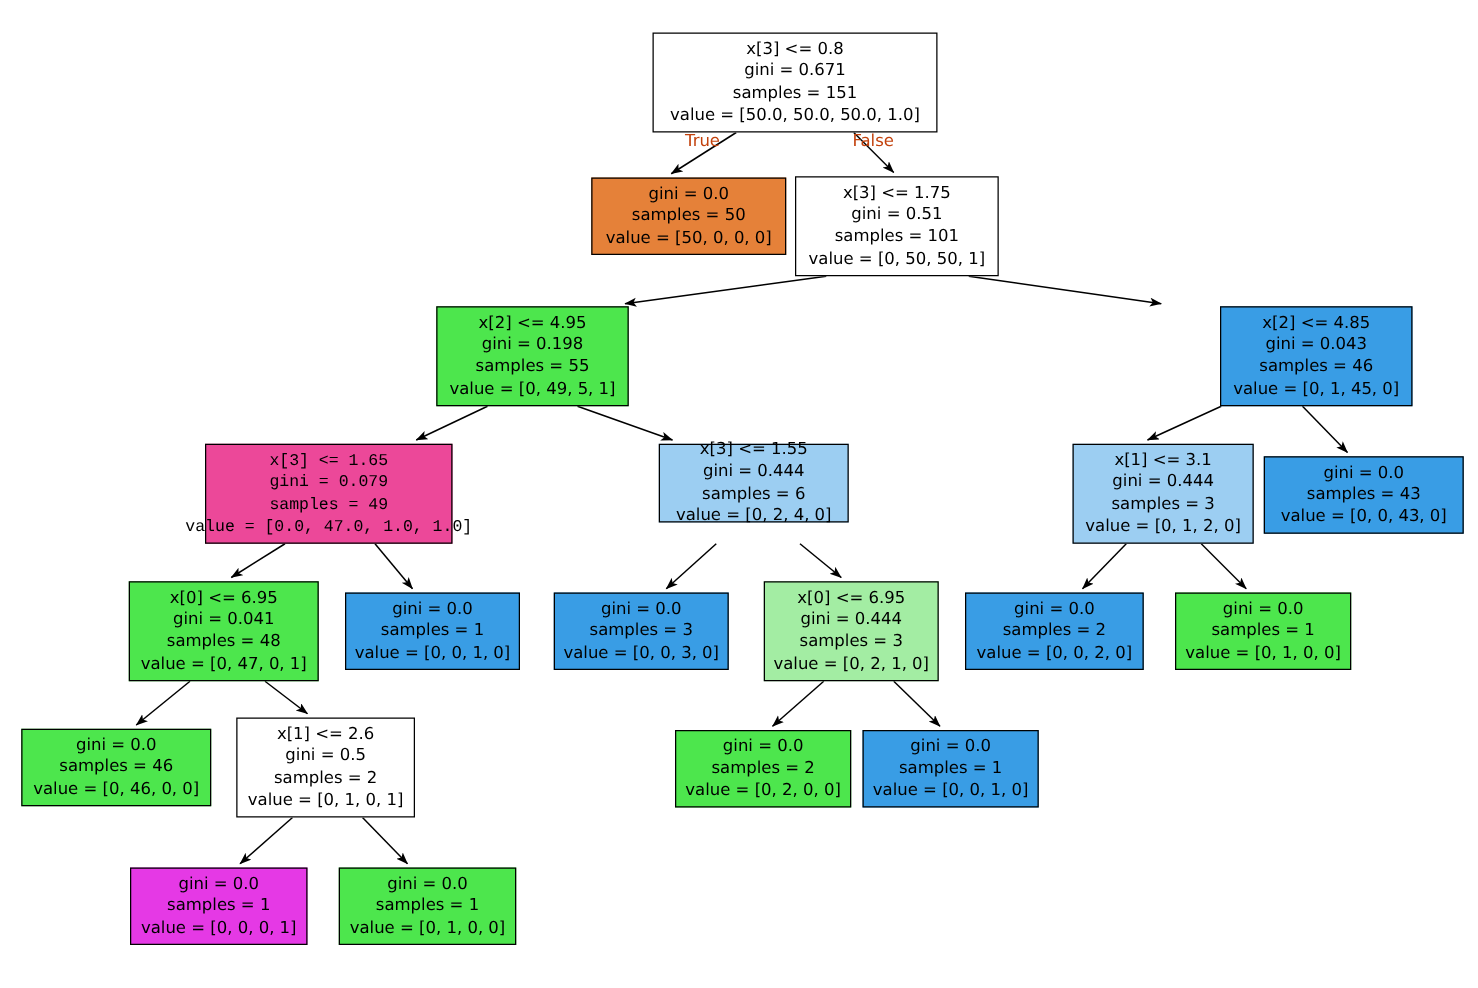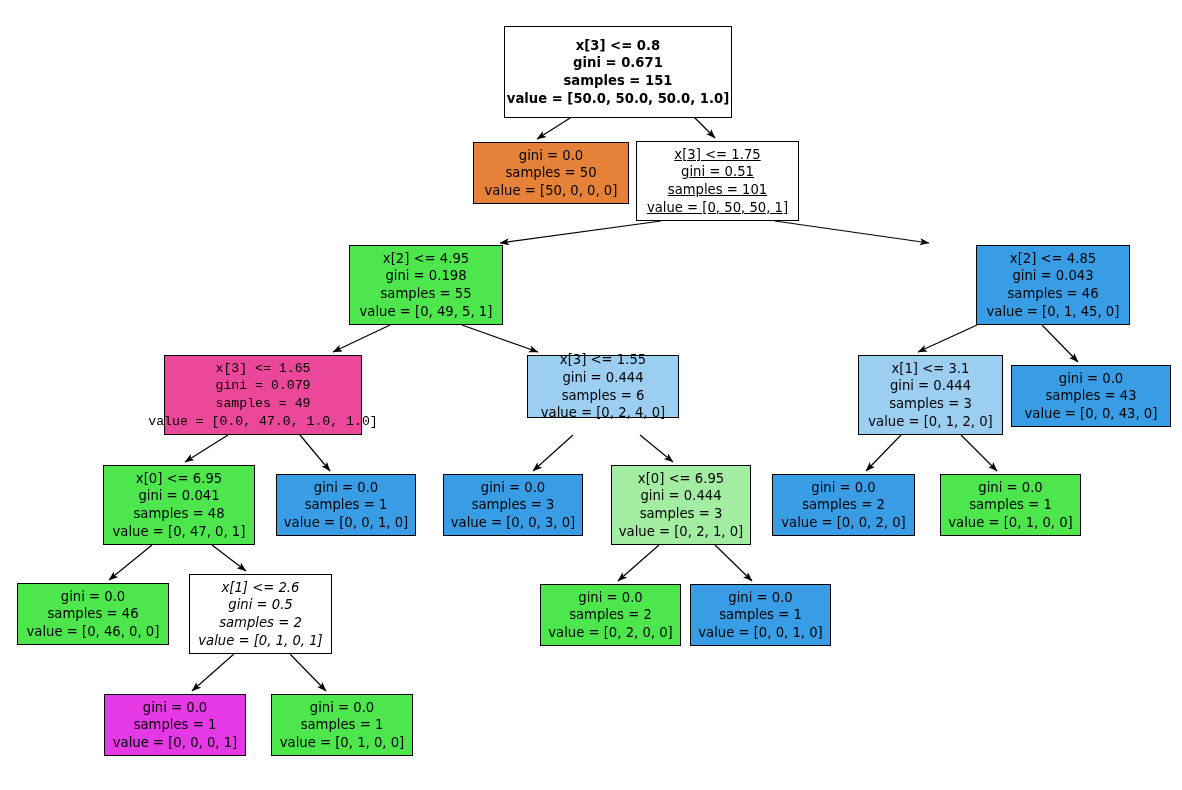--- a/index.html
+++ b/index.html
@@ -80,32 +80,32 @@
         <line x1="715" y1="545" x2="752" y2="581" stroke="#000000" stroke-width="1.2" marker-end="url(#arrowhead)"></line>
         <line x1="234" y1="654" x2="192" y2="691" stroke="#000000" stroke-width="1.2" marker-end="url(#arrowhead)"></line>
         <line x1="290" y1="654" x2="326" y2="691" stroke="#000000" stroke-width="1.2" marker-end="url(#arrowhead)"></line>
       </g>
   </svg>
   <div id="labels-layer">
       <div class="edge-label" style="left: 548px; top: 106px;">True</div>
       <div class="edge-label" style="left: 682px; top: 106px;">False</div>
     </div>
   <div id="nodes-layer">
-      <div class="node" style="left: 504px; top: 26px; width: 228px; height: 92px; background: rgb(255, 255, 255); font-weight: bold;">
+      <div class="node" style="left: 522px; top: 26px; width: 228px; height: 80px; background: rgb(255, 255, 255);">
         <span class="ln">x[3] &lt;= 0.8</span>
         <span class="ln">gini = 0.671</span>
         <span class="ln">samples = 151</span>
         <span class="ln">value = [50.0, 50.0, 50.0, 1.0]</span>
       </div>
       <div class="node" style="left: 473px; top: 142px; width: 156px; height: 62px; background: rgb(229, 129, 57);">
         <span class="ln">gini = 0.0</span>
         <span class="ln">samples = 50</span>
         <span class="ln">value = [50, 0, 0, 0]</span>
       </div>
-      <div class="node" style="left: 636px; top: 141px; width: 163px; height: 80px; background: rgb(255, 255, 255); text-decoration: underline;">
+      <div class="node" style="left: 636px; top: 141px; width: 163px; height: 80px; background: rgb(255, 255, 255);">
         <span class="ln">x[3] &lt;= 1.75</span>
         <span class="ln">gini = 0.51</span>
         <span class="ln">samples = 101</span>
         <span class="ln">value = [0, 50, 50, 1]</span>
       </div>
       <div class="node" style="left: 349px; top: 245px; width: 154px; height: 80px; background: rgb(77, 230, 77); align-items: center;">
         <span class="ln">x[2] &lt;= 4.95</span>
         <span class="ln">gini = 0.198</span>
         <span class="ln">samples = 55</span>
         <span class="ln">value = [0, 49, 5, 1]</span>
@@ -169,21 +169,21 @@
       <div class="node" style="left: 940px; top: 474px; width: 141px; height: 62px; background: rgb(77, 230, 77);">
         <span class="ln">gini = 0.0</span>
         <span class="ln">samples = 1</span>
         <span class="ln">value = [0, 1, 0, 0]</span>
       </div>
       <div class="node" style="left: 17px; top: 583px; width: 152px; height: 62px; background: rgb(77, 230, 77);">
         <span class="ln">gini = 0.0</span>
         <span class="ln">samples = 46</span>
         <span class="ln">value = [0, 46, 0, 0]</span>
       </div>
-      <div class="node" style="left: 189px; top: 574px; width: 143px; height: 80px; background: rgb(255, 255, 255); font-style: italic;">
+      <div class="node" style="left: 189px; top: 574px; width: 143px; height: 80px; background: rgb(255, 255, 255);">
         <span class="ln">x[1] &lt;= 2.6</span>
         <span class="ln">gini = 0.5</span>
         <span class="ln">samples = 2</span>
         <span class="ln">value = [0, 1, 0, 1]</span>
       </div>
       <div class="node" style="left: 540px; top: 584px; width: 141px; height: 62px; background: rgb(77, 230, 77);">
         <span class="ln">gini = 0.0</span>
         <span class="ln">samples = 2</span>
         <span class="ln">value = [0, 2, 0, 0]</span>
       </div>

